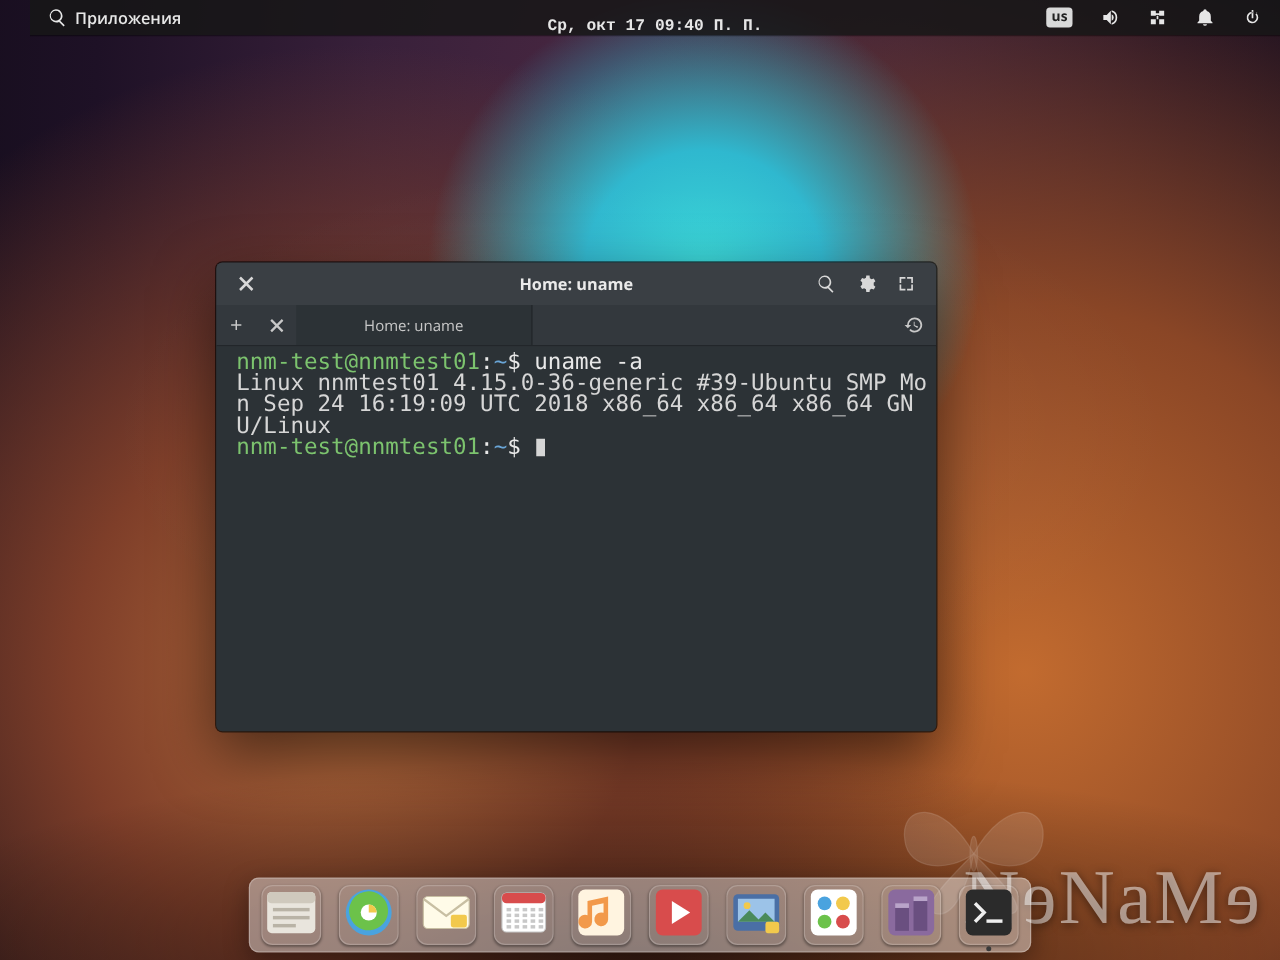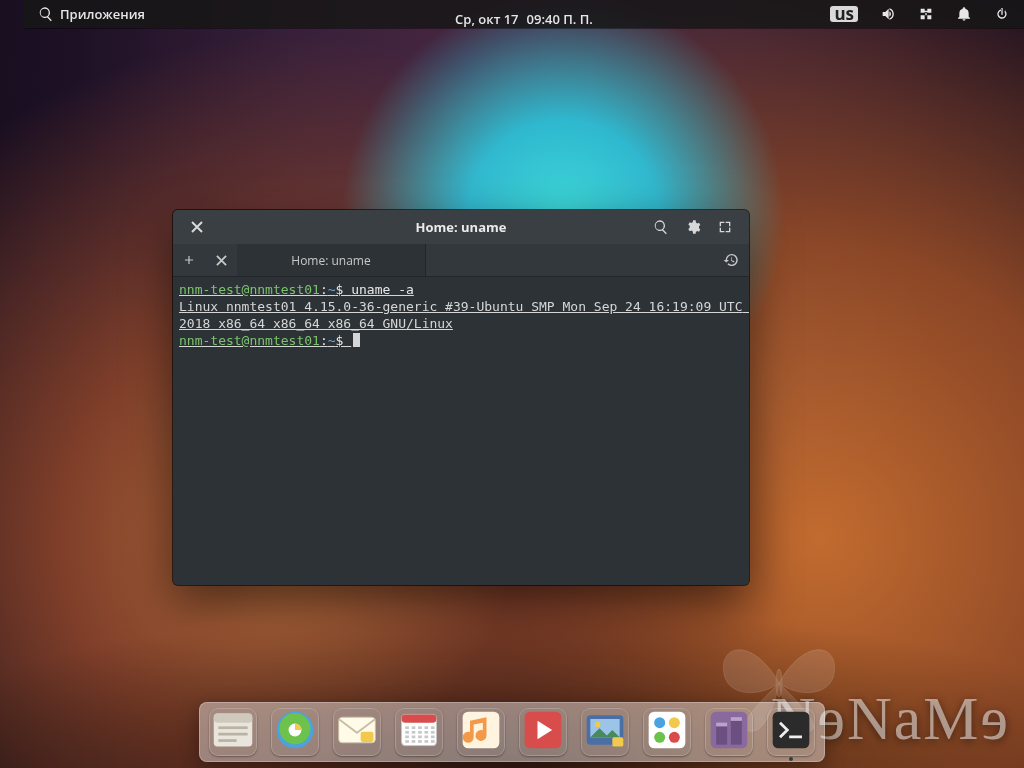--- a/index.html
+++ b/index.html
@@ -40,21 +40,21 @@
     font-size:13px; font-weight:600;
     z-index: 50;
     box-shadow: 0 1px 0 rgba(0,0,0,0.4);
     margin-left: 24px;
   }
   .panel-left, .panel-right { display:flex; align-items:center; gap:18px; padding:0 14px; height:100%; }
   .panel-center { position:absolute; left:0; right:0; text-align:center; pointer-events:none; }
   .panel-center span{ pointer-events:auto; }
   .panel-right { margin-left:auto; gap:22px; }
   .panel-item { display:flex; align-items:center; gap:6px; cursor:pointer; }
-  .kbd-indicator{ background:#d9d9d9; color:#222; font-size:17px; font-weight:700; padding:1px 4px; border-radius:3px; line-height:14px;}
+  .kbd-indicator{ background:#d9d9d9; color:#222; font-size:11px; font-weight:700; padding:1px 4px; border-radius:3px; line-height:14px;}
   svg.icon { width:16px; height:16px; fill:#e6e6e6; display:block;}
   
   .terminal {
     position:absolute; left:173px; top:210px; width:576px; height:375px;
     background:#2c3236; border-radius:5px; overflow:hidden;
     box-shadow: 0 18px 48px rgba(0,0,0,0.55), 0 0 0 1px rgba(0,0,0,0.6);
     display:flex; flex-direction:column;
     z-index: 30;
   }
   .terminal-header {
@@ -73,24 +73,24 @@
   }
   .newtab, .closetab{ width:32px; display:flex; align-items:center; justify-content:center; cursor:pointer;}
   .tab {
     display:flex; align-items:center; gap:6px; padding:0 24px;
     border-right:1px solid #22262a; cursor:pointer;
     min-width: 140px; justify-content:center;
   }
   .tab.active{ background:#2c3236;}
   .history-btn{ margin-left:auto; width:36px; display:flex; align-items:center; justify-content:center; cursor:pointer;}
   .terminal-body{
-    flex:1; padding:4px 6px 6px 6px; background:#2c3236;
+    flex:1; padding:4px 6px 6px 16px; background:#2c3236;
     font-family: "DejaVu Sans Mono","Ubuntu Mono",Menlo,Consolas,monospace;
-    font-size:13px; line-height:17px; color:#d6d6d6;
-    white-space: pre-wrap; word-break: break-all; overflow:hidden;text-decoration:underline;
+    font-size:18px; line-height:17px; color:#d6d6d6;
+    white-space: pre-wrap; word-break: break-all; overflow:hidden;
   }
   .ps1-user{ color:#7cc36e;}
   .ps1-path{ color:#6aa6d8;}
   .ps1-white{ color:#e8e8e8;}
   .cmd{ color:#e8e8e8;}
   .cursor{ display:inline-block; width:7px; height:14px; background:#d6d6d6; margin-left:2px; vertical-align:-2px;}
   
   .dock {
     position:absolute; bottom:6px; left:50%; transform:translateX(-50%);
     background: rgba(240,240,240,0.45);
@@ -116,21 +116,21 @@
 <div class="top-panel">
   <div class="panel-left">
     <div class="panel-item">
       <svg class="icon" viewBox="0 0 24 24">
           <path d="M10 2a8 8 0 015.3 13.9l5.4 5.4-1.4 1.4-5.4-5.4A8 8 0 1110 2zm0 2a6 6 0 100 12 6 6 0 000-12z"></path>
         </svg>
       <span>Приложения</span>
     </div>
   </div>
   <div class="panel-center">
-    <span class="panel-item" style="display:inline-flex;gap:8px;justify-content:center;">
+    <span class="panel-item" style="display:inline-flex;gap:8px;justify-content:center;font-family:Liberation Mono, monospace;">
       <span>Ср, окт 17</span>
       <span>09:40 П. П.</span>
     </span>
   </div>
   <div class="panel-right">
     <span class="kbd-indicator">us</span>
     <span class="panel-item">
       <svg class="icon" viewBox="0 0 24 24">
           <path d="M4 9v6h4l5 5V4L8 9H4zm12.5 3a4.5 4.5 0 00-2.5-4v8a4.5 4.5 0 002.5-4zm-2.5-8.7v2.1a7 7 0 010 13.2v2.1a9 9 0 000-17.4z"></path>
         </svg>

